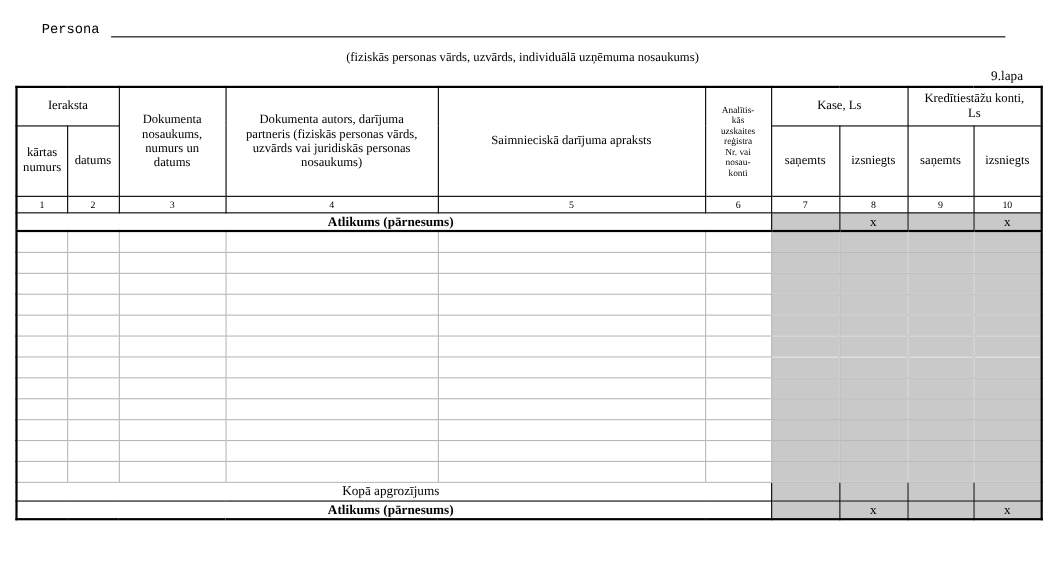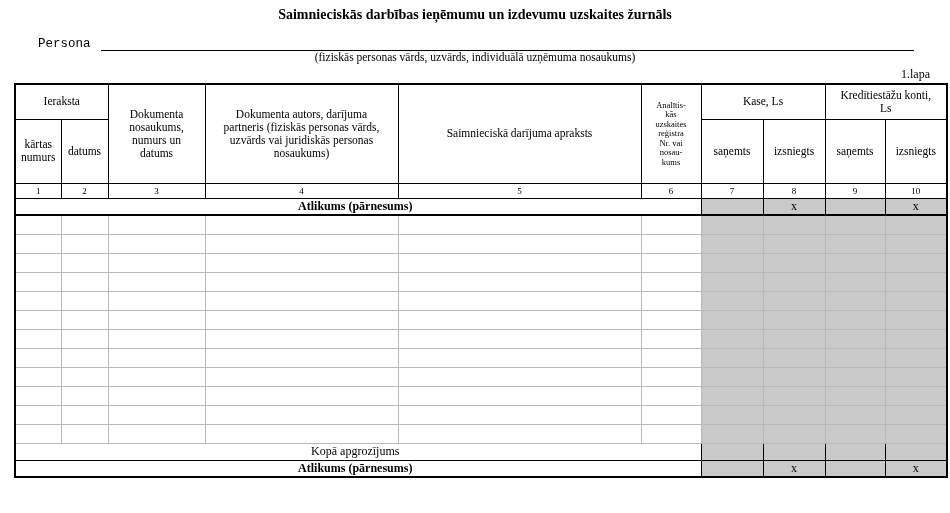--- a/index.html
+++ b/index.html
@@ -37,21 +37,21 @@
     font-family: Liberation Mono, monospace;
   }
   .persona-line {
     flex: 1;
     border-bottom: 1px solid #000;
     height: 14px;
   }
   .persona-hint {
     text-align: center;
     font-size: 11.5px;
-    margin-top: 0;
+    margin-top: 12px;
   }
   .page-num {
     text-align: right;
     font-size: 12px;
     padding-right: 6px;
     margin-top: 4px;
     margin-bottom: 1px;
   }
   table {
     border-collapse: collapse;
@@ -109,29 +109,28 @@
     text-align: center;
     font-size: 12px;
     vertical-align: middle;
   }
 </style>
 </head>
 <body>
 
 <div class="page">
 
-  <div class="title">Saimnieciskās darbības ieņēmumu un izdevumu uzskaites žurnāls</div>
 
   <div class="persona-row">
     <span class="persona-label">Persona</span>
     <span class="persona-line"></span>
   </div>
   <div class="persona-hint">(fiziskās personas vārds, uzvārds, individuālā uzņēmuma nosaukums)</div>
 
-  <div class="page-num">1.lapa</div>
+  <div class="page-num">9.lapa</div>
 
   <table>
     <colgroup>
       <col style="width:46px">
         <col style="width:47px">
         <col style="width:97px">
       <col style="width:193px">
         <col style="width:243px">
         <col style="width:60px">
       <col style="width:62px">
@@ -150,21 +149,21 @@
 partneris (fiziskās personas vārds,
 uzvārds vai juridiskās personas
 nosaukums)</th>
         <th rowspan="2">Saimnieciskā darījuma apraksts</th>
         <th rowspan="2" class="small-hdr">Analītis-
 kās
 uzskaites
 reģistra
 Nr. vai
 nosau-
-kums</th>
+konti</th>
         <th colspan="2">Kase, Ls</th>
         <th colspan="2">Kredītiestāžu konti,
 Ls</th>
       </tr>
       <tr class="hdr-sub">
         <th>kārtas
 numurs</th>
         <th>datums</th>
         <th>saņemts</th>
         <th>izsniegts</th>

